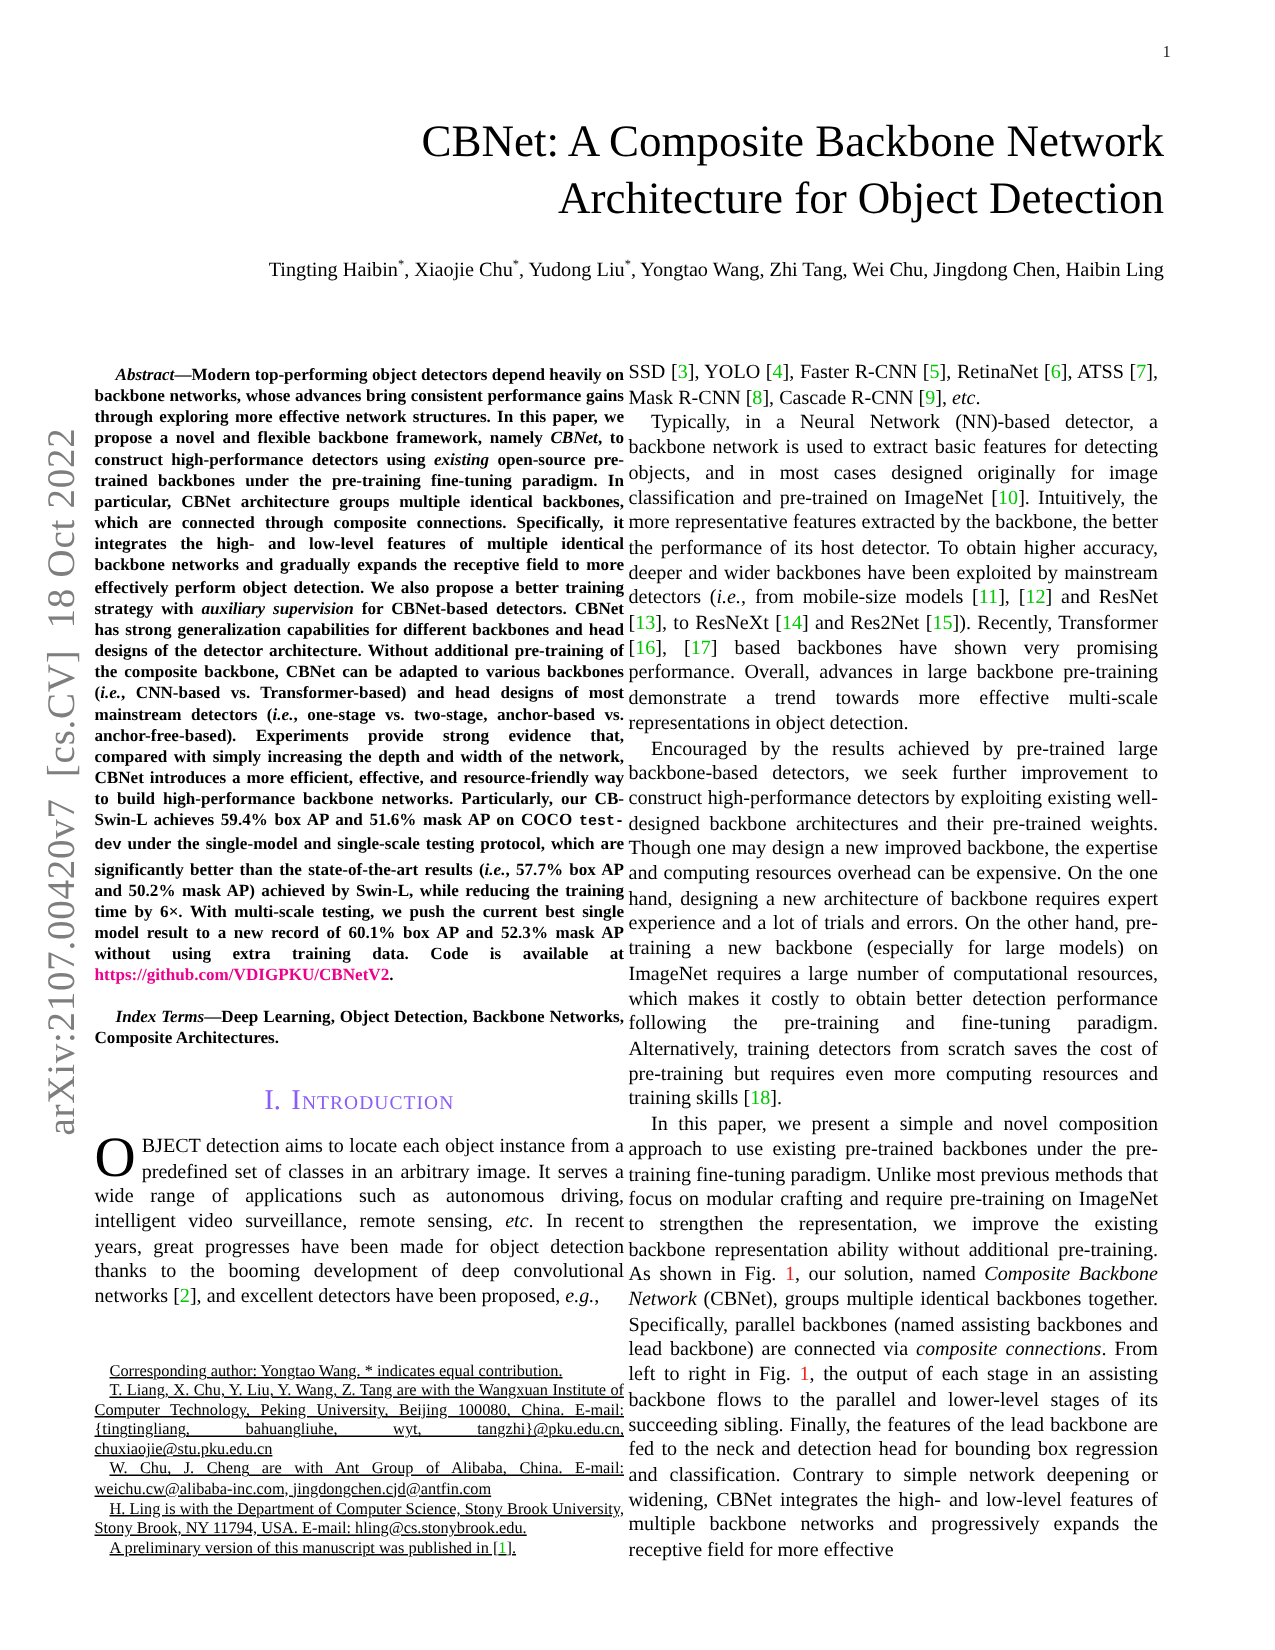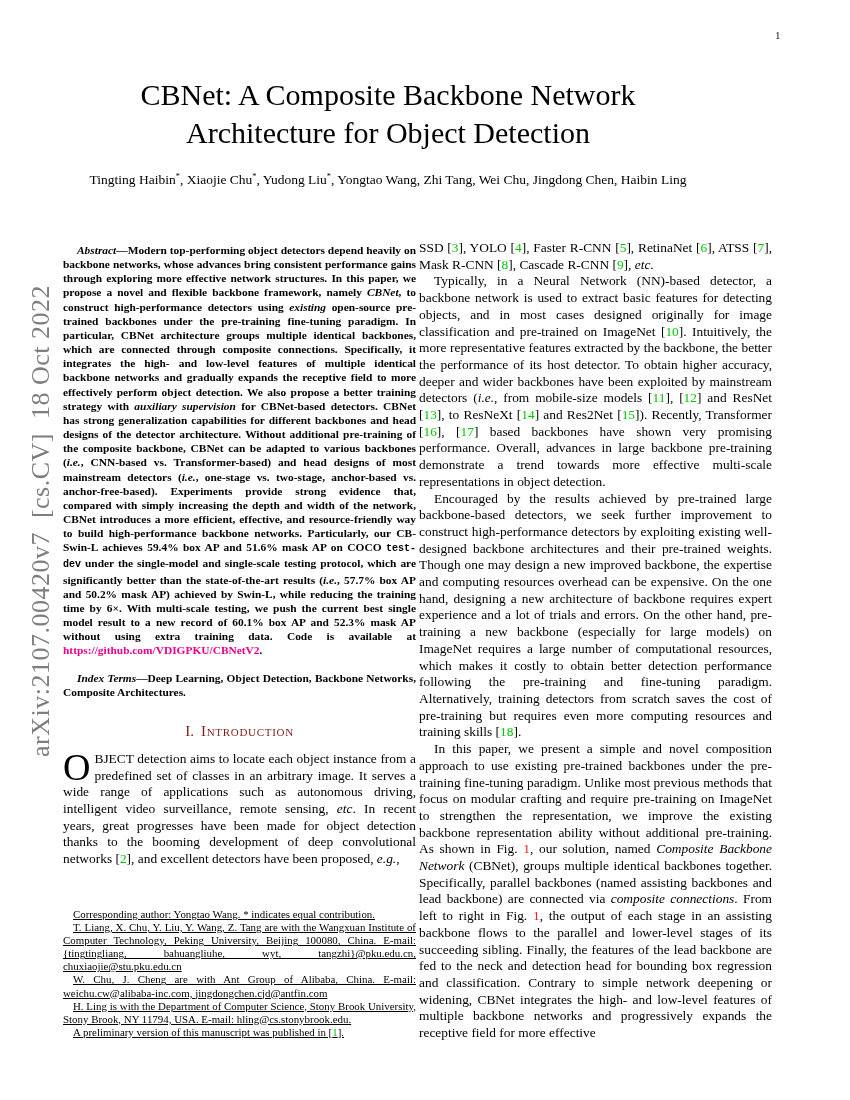--- a/index.html
+++ b/index.html
@@ -7,33 +7,33 @@
     position:relative; width:850px; height:1100px; background:#ffffff;
     overflow:hidden; font-family:"Liberation Serif","DejaVu Serif",serif; color:#111;
   }
   .page-number{position:absolute; top:29px; left:775px; font-size:11px; color:#222;}
   .watermark{
     position:absolute; left:41px; top:521px;
     transform:translate(-50%,-50%) rotate(-90deg);
     white-space:pre; font-size:26px; letter-spacing:0.5px;
     color:var(--watermark,#7e7e7e);
   }
-  .titleblock{position:absolute; left:0; top:76px; width:776px; text-align:center;}
+  .titleblock{position:absolute; left:0; top:76px; width:776px; text-align:right;}
   .title{margin:0; font-weight:normal; font-size:30px; line-height:38px; color:#000;}
   .title span{display:block;}
   .authors{margin-top:20px; font-size:13.5px; color:#000;}
   .columns{position:absolute; left:63px; top:240px; width:721px; display:flex; gap:3px;}
   .col{width:353px;}
   .abstract{
     margin:0; padding-top:3px; font-weight:bold; font-size:11.4px; line-height:14.15px;
     text-align:justify; text-indent:14px; color:#000;
   }
   .indexterms{margin-top:13px; padding-top:0;}
   .section{
-    margin:24px 0 11px 0; text-align:center; font-weight:normal; font-size:15px; color:#7f1d1d;
+    margin:24px 0 11px 0; text-align:center; font-weight:normal; font-size:19px; color:#8b5cf6;
   }
   .section .secnum{margin-right:7px;}
   .sc{font-variant:small-caps; letter-spacing:0.7px;}
   .body{
     margin:0; font-size:13.4px; line-height:16.7px; text-align:justify;
     text-indent:15px; color:#000;
   }
   .noindent{text-indent:0;}
   .dropcap-para{text-indent:0;}
   .dropcap{float:left; font-size:38px; line-height:30px; padding:1px 4px 0 0; color:#000;}

